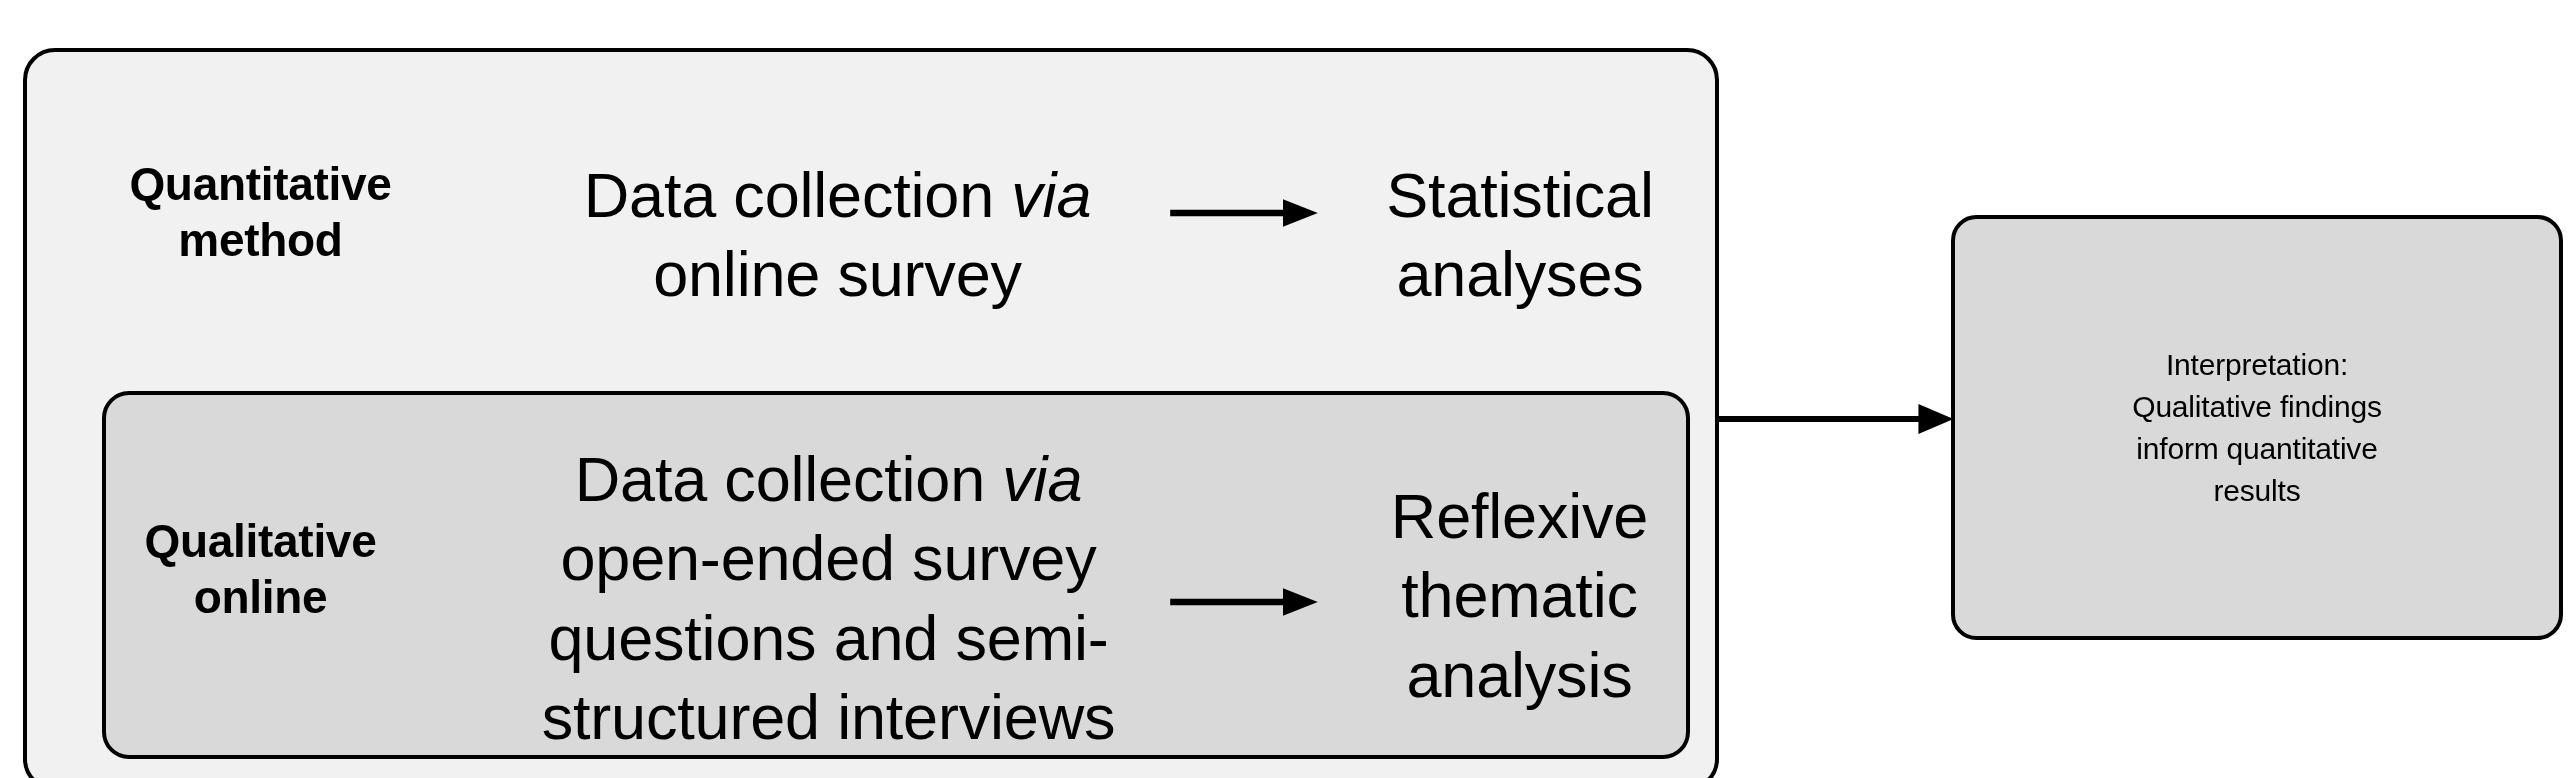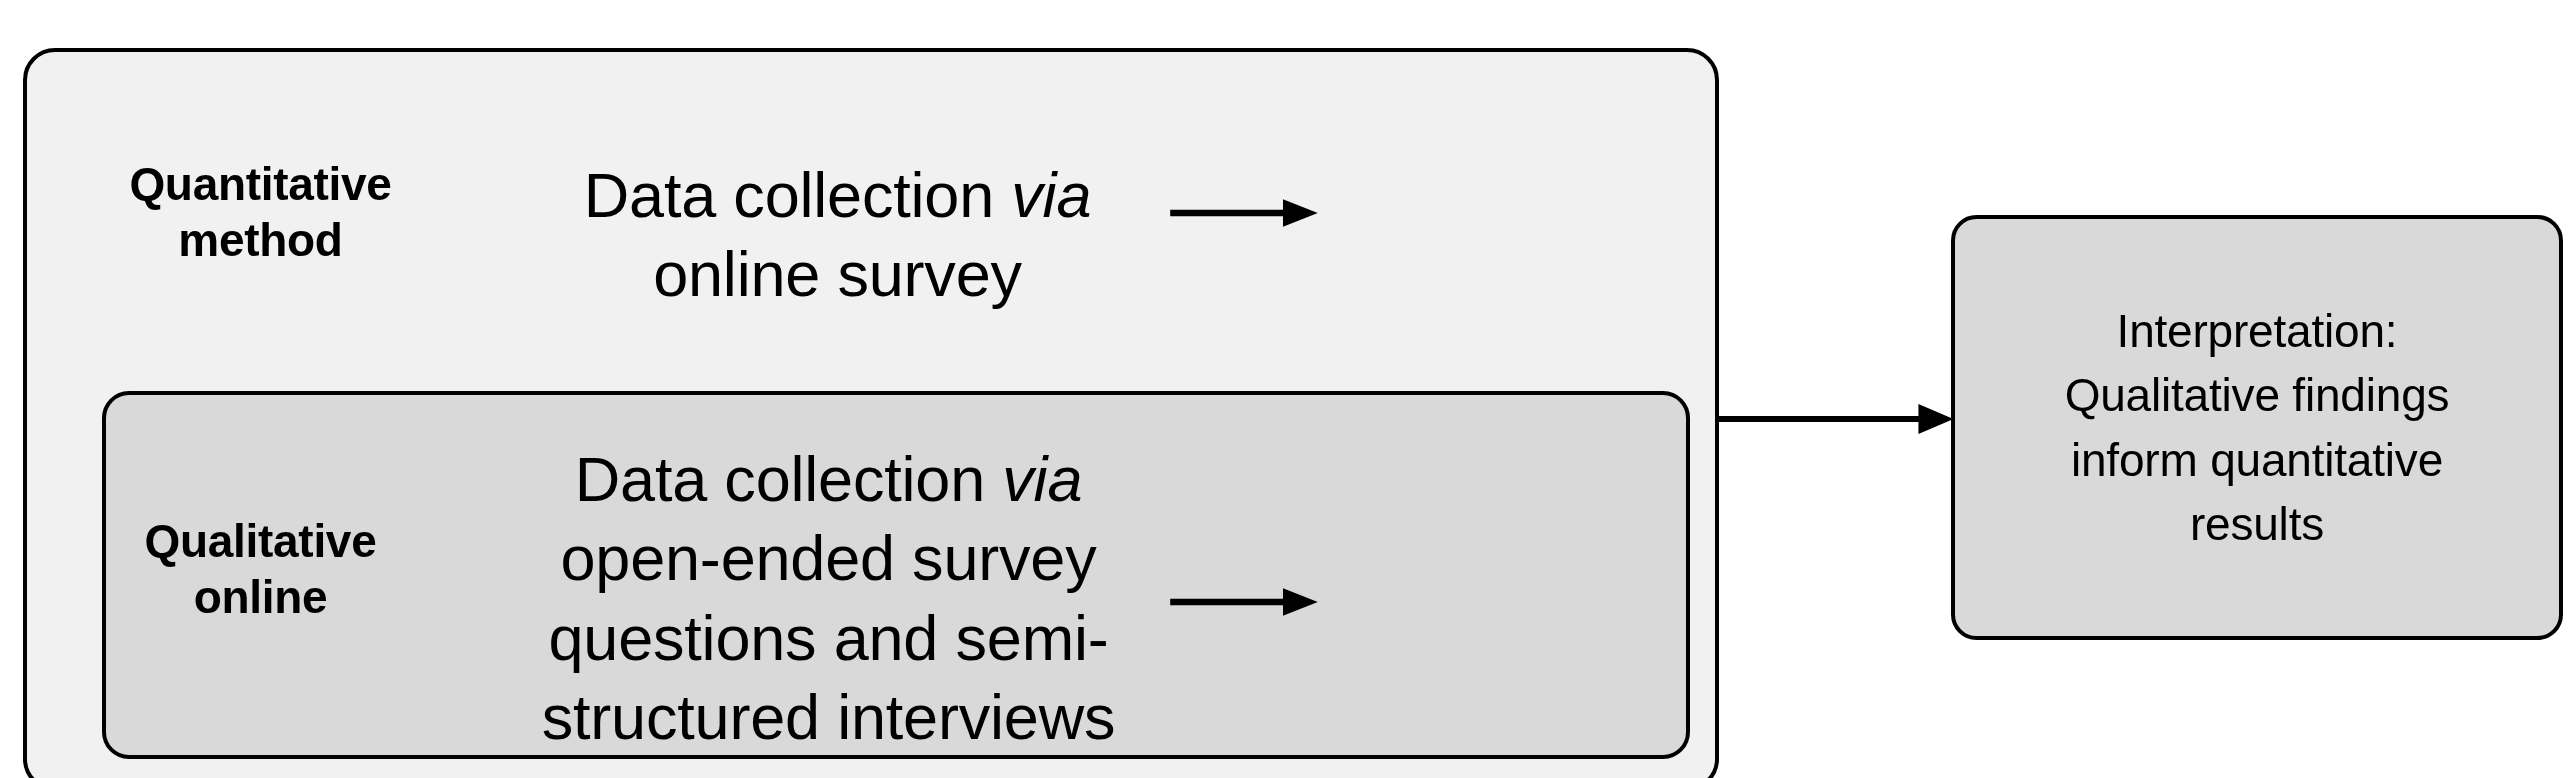--- a/index.html
+++ b/index.html
@@ -74,21 +74,21 @@
   .flow-text {
     position: absolute;
     font-size: 63px;
     line-height: 1.26;
     text-align: center;
     white-space: pre-line;
     letter-spacing: -0.2px;
   }
 
   .interp-text {
-    font-size: 46px;
+    font-size: 30px;
     line-height: 1.40;
     text-align: center;
     white-space: pre-line;
     letter-spacing: -0.2px;
     padding: 0 16px;
   }
 
   em.via { font-style: italic; }
 
   
@@ -118,37 +118,42 @@
 method</div>
 
     <div class="flow-text quant-source"><span>Data collection </span><em class="via">via</em><span>
 online survey</span></div>
 
     <svg class="arrow-svg arrow-quant" width="152" height="36" viewBox="0 0 250 60">
       <line x1="2" y1="30" x2="196" y2="30" stroke="#000" stroke-width="11"></line>
       <polygon points="190,7 248,30 190,53" fill="#000"></polygon>
     </svg>
 
+    <div class="flow-text quant-result">Statistical
+analyses</div>
 
     <div class="inner-qual-box">
     </div>
 
     <div class="method-label qual-label">Qualitative
 online</div>
 
     <div class="flow-text qual-source"><span>Data collection </span><em class="via">via</em><span>
 open-ended survey
 questions and semi-
 structured interviews</span></div>
 
     <svg class="arrow-svg arrow-qual" width="152" height="36" viewBox="0 0 250 60">
       <line x1="2" y1="30" x2="196" y2="30" stroke="#000" stroke-width="11"></line>
       <polygon points="190,7 248,30 190,53" fill="#000"></polygon>
     </svg>
 
+    <div class="flow-text qual-result">Reflexive
+thematic
+analysis</div>
 
   </div>
 
   <svg class="arrow-svg arrow-connect" width="240" height="52" viewBox="0 0 396 86">
     <line x1="0" y1="43" x2="340" y2="43" stroke="#000" stroke-width="10"></line>
     <polygon points="336,18 394,43 336,68" fill="#000"></polygon>
   </svg>
 
   <div class="interp-box">
     <div class="interp-text">Interpretation:

